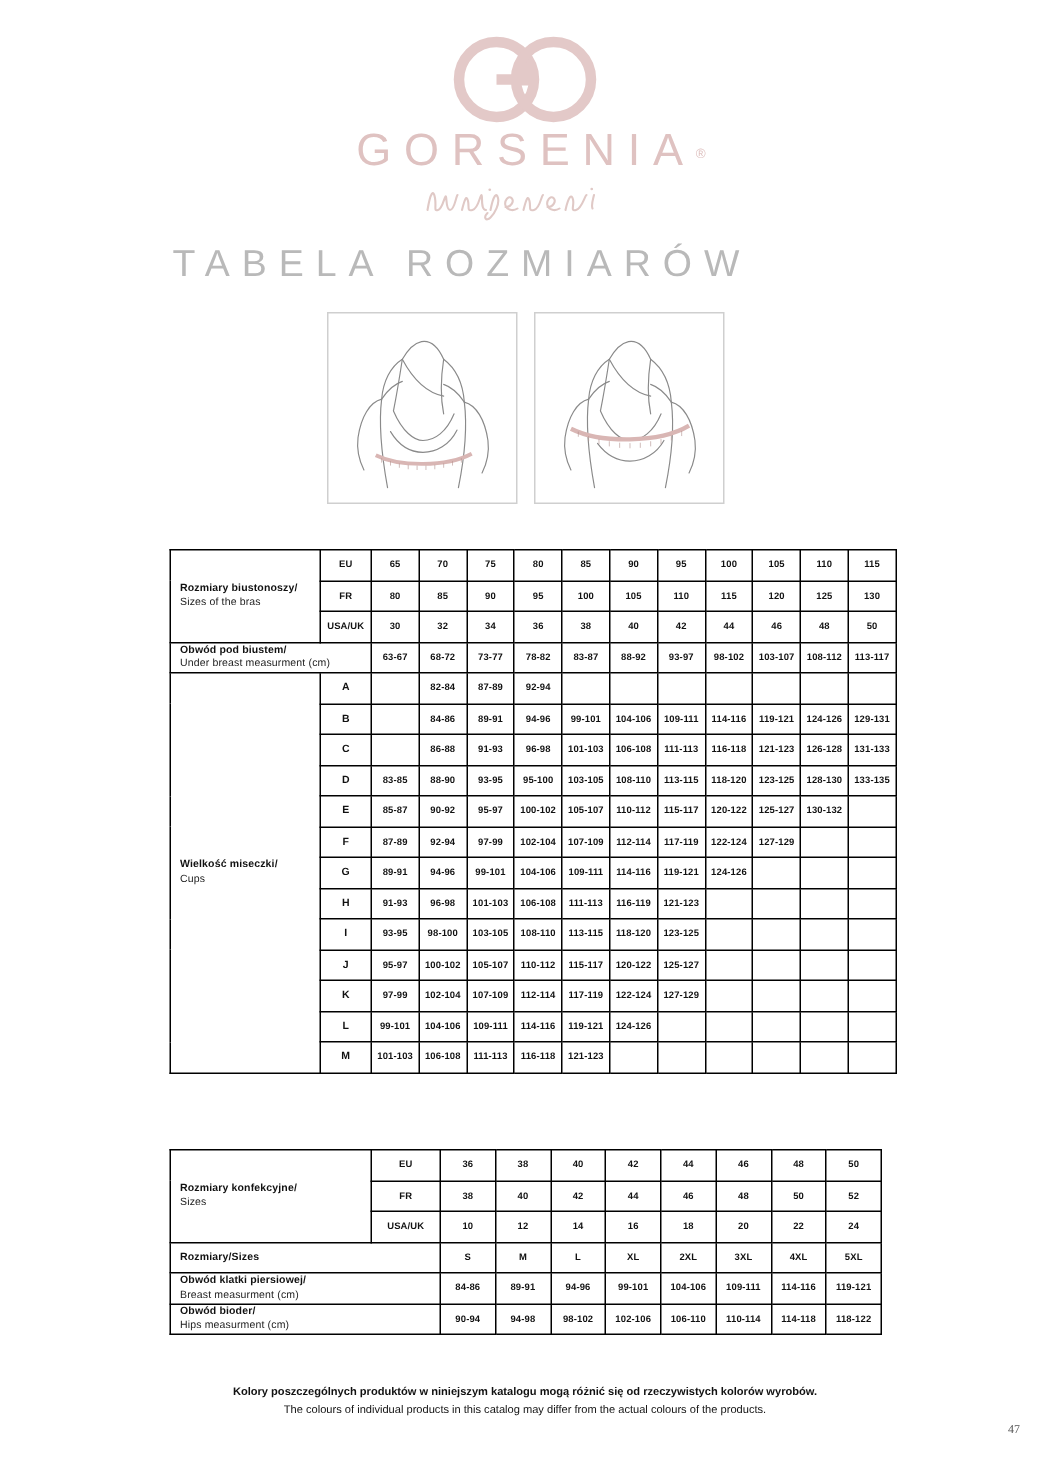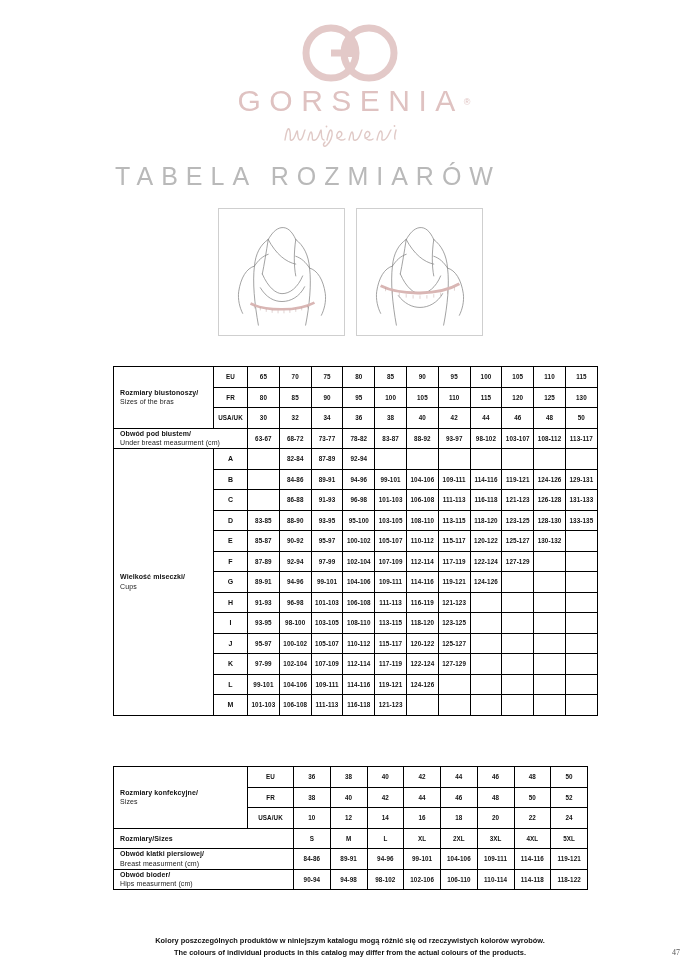--- a/index.html
+++ b/index.html
@@ -143,23 +143,22 @@
   .footer {
     position: absolute;
     top: 922px;
     left: 0;
     width: 700px;
     text-align: center;
     font-size: 7.4px;
     font-weight: bold;
     line-height: 1.65;
     color: #111111;
-    margin-top: 13px;
-  }
-  .footer .line2 { font-weight: bold; }
+  }
+  .footer .line2 { font-weight: normal; }
 
   .page-number {
     position: absolute;
     top: 948px;
     left: 650px;
     width: 30px;
     text-align: right;
     font-size: 8px;
     color: #555555;
     font-family: Liberation Serif, serif;

